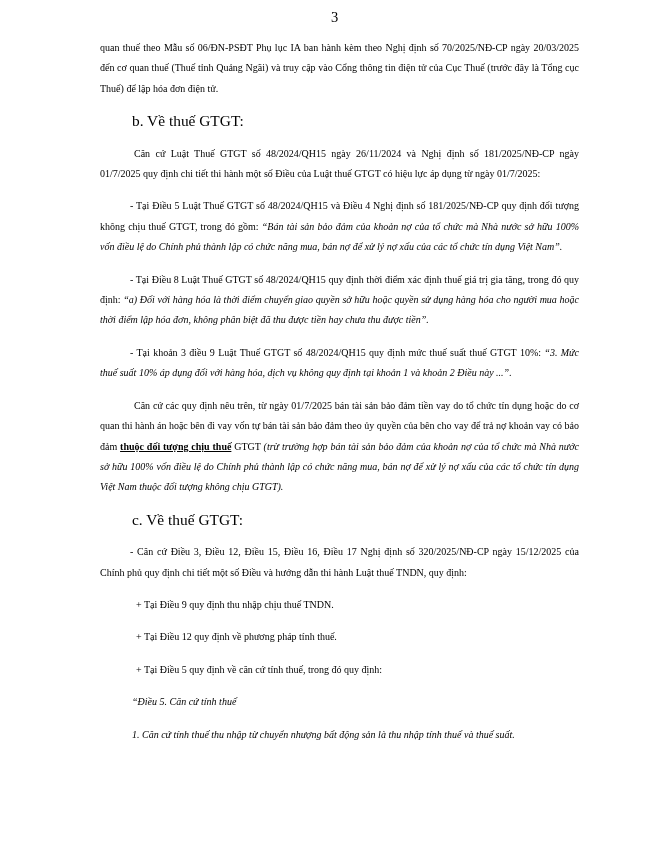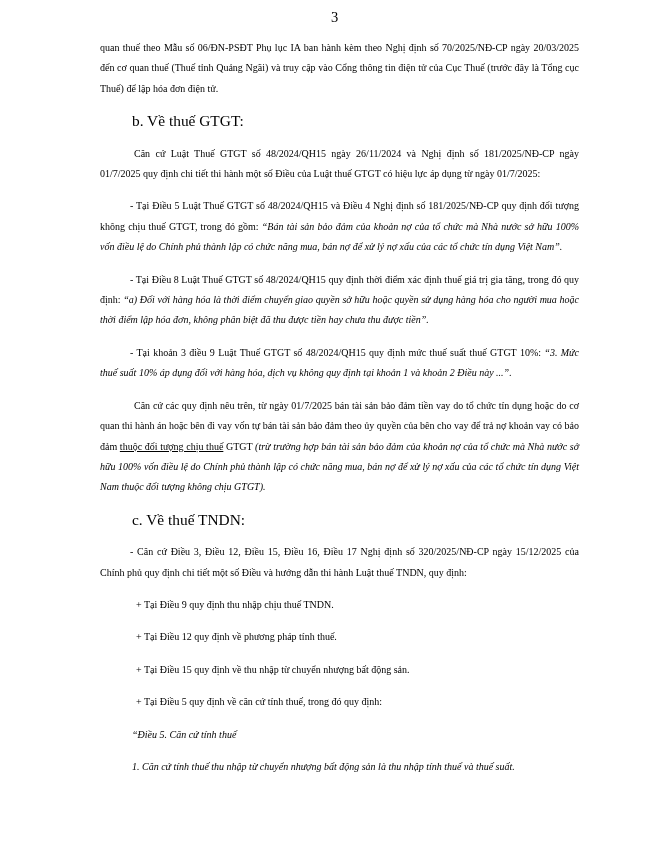--- a/index.html
+++ b/index.html
@@ -48,21 +48,21 @@
   .indent-heading {
     text-indent: 44px;
   }
   .indent-quote {
     text-indent: 32px;
   }
   .italic {
     font-style: italic;
   }
   .bold-underline {
-    font-weight: normal;
+    font-weight: bold;
     text-decoration: underline;
   }
   .heading {
     font-weight: normal;
     font-size: 15.4px;
     line-height: 20.4px;
     margin: 0;
   }
   .noindent {
     text-indent: 0;
@@ -82,30 +82,29 @@
   <p class="body-text indent">Căn cứ Luật Thuế GTGT số 48/2024/QH15 ngày 26/11/2024 và Nghị định số 181/2025/NĐ-CP ngày 01/7/2025 quy định chi tiết thi hành một số Điều của Luật thuế GTGT có hiệu lực áp dụng từ ngày 01/7/2025:</p>
 
   <p class="body-text indent-dash"><span>- Tại Điều 5 Luật Thuế GTGT số 48/2024/QH15 và Điều 4 Nghị định số 181/2025/NĐ-CP quy định đối tượng không chịu thuế GTGT, trong đó gồm: </span><span class="italic">“Bán tài sản bảo đảm của khoản nợ của tổ chức mà Nhà nước sở hữu 100% vốn điều lệ do Chính phủ thành lập có chức năng mua, bán nợ để xử lý nợ xấu của các tổ chức tín dụng Việt Nam”.</span></p>
 
   <p class="body-text indent-dash"><span>- Tại Điều 8 Luật Thuế GTGT số 48/2024/QH15 quy định thời điểm xác định thuế giá trị gia tăng, trong đó quy định: </span><span class="italic">“a) Đối với hàng hóa là thời điểm chuyển giao quyền sở hữu hoặc quyền sử dụng hàng hóa cho người mua hoặc thời điểm lập hóa đơn, không phân biệt đã thu được tiền hay chưa thu được tiền”.</span></p>
 
   <p class="body-text indent-dash"><span>-  Tại khoản 3 điều 9 Luật Thuế GTGT số 48/2024/QH15 quy định mức thuế suất thuế GTGT 10%: </span><span class="italic">“3. Mức thuế suất 10% áp dụng đối với hàng hóa, dịch vụ không quy định tại khoản 1 và khoản 2 Điều này ...”.</span></p>
 
   <p class="body-text indent"><span>Căn cứ các quy định nêu trên, từ ngày 01/7/2025 bán tài sản bảo đảm tiền vay do tổ chức tín dụng hoặc do cơ quan thi hành án hoặc bên đi vay vốn tự bán tài sản bảo đảm theo ủy quyền của bên cho vay để trả nợ khoản vay có bảo đảm </span><span class="bold-underline">thuộc đối tượng chịu thuế</span><span> GTGT </span><span class="italic">(trừ trường hợp bán tài sản bảo đảm của khoản nợ của tổ chức mà Nhà nước sở hữu 100% vốn điều lệ do Chính phủ thành lập có chức năng mua, bán nợ để xử lý nợ xấu của các tổ chức tín dụng Việt Nam thuộc đối tượng không chịu GTGT).</span></p>
 
-  <p class="heading indent-heading">c. Về thuế TNDN:</p>
+  <p class="heading indent-heading">c. Về thuế GTGT:</p>
 
 
   <p class="body-text indent-dash">-  Căn cứ Điều 3, Điều 12, Điều 15, Điều 16, Điều 17 Nghị định số 320/2025/NĐ-CP ngày 15/12/2025 của Chính phủ quy định chi tiết một số Điều và hướng dẫn thi hành Luật thuế TNDN, quy định:</p>
 
   <p class="body-text indent-plus">+ Tại Điều 9 quy định thu nhập chịu thuế TNDN.</p>
 
   <p class="body-text indent-plus">+ Tại Điều 12 quy định về phương pháp tính thuế.</p>
 
-  <p class="body-text indent-plus">+ Tại Điều 15 quy định về thu nhập từ chuyển nhượng bất động sản.</p>
 
   <p class="body-text indent-plus">+ Tại Điều 5 quy định về căn cứ tính thuế, trong đó quy định:</p>
 
   <p class="body-text indent-quote italic">“Điều 5. Căn cứ tính thuế</p>
 
   <p class="body-text indent-quote italic">1. Căn cứ tính thuế thu nhập từ chuyển nhượng bất động sản là thu nhập tính thuế và thuế suất.</p>
 
 </div>
 
 </body></html>

